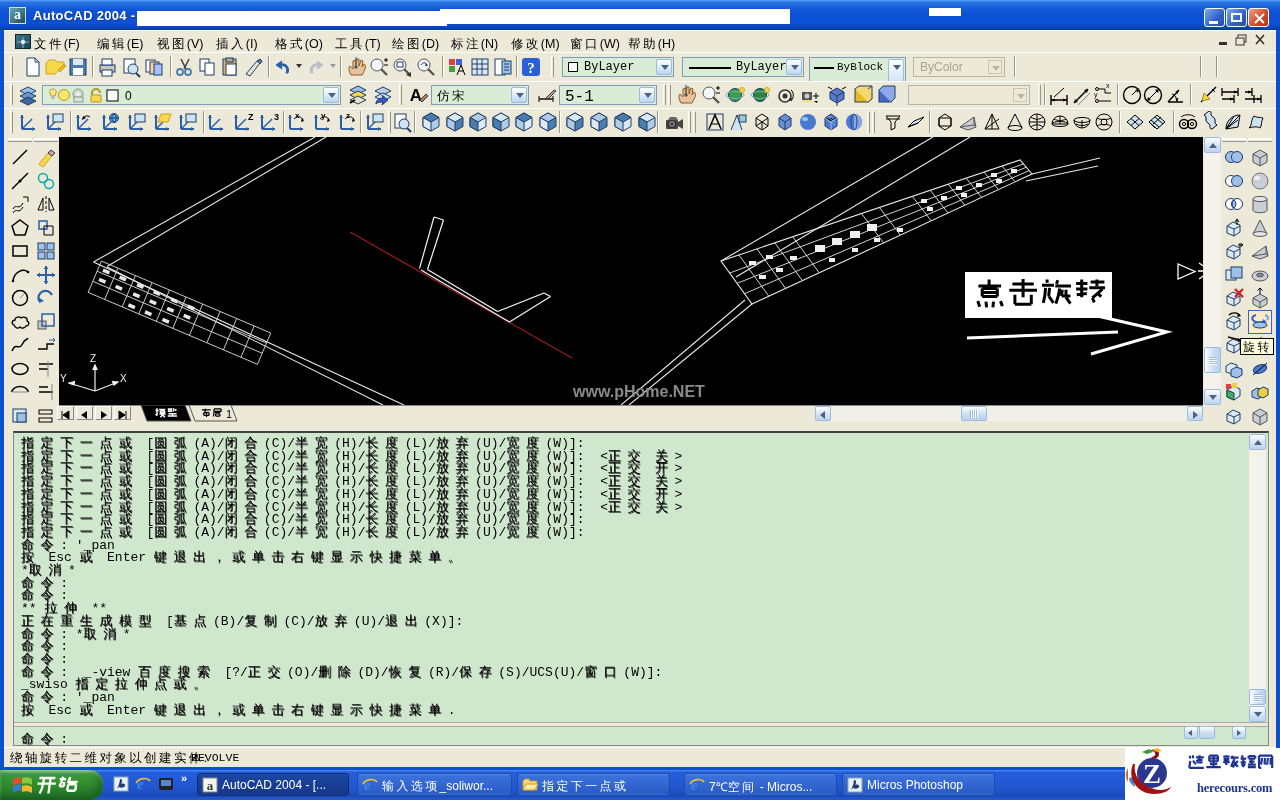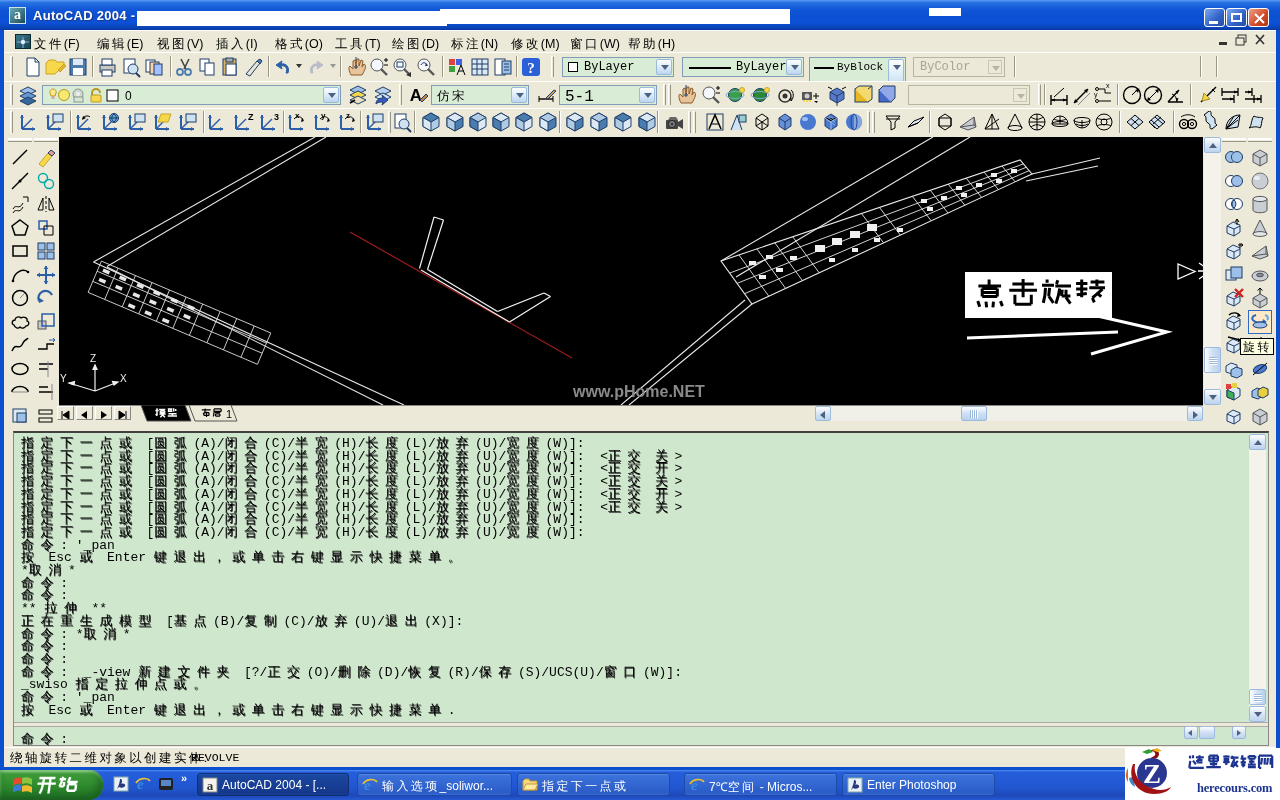--- a/index.html
+++ b/index.html
@@ -172,21 +172,21 @@
     <div class="ab" style="left:6px;top:9px;width:42px;height:1.5px;background:#000"></div>
     <div class="ab" style="left:53px;top:2px;font-family:'Liberation Mono',monospace;font-size:12px">ByLayer</div>
     <div class="cdrop"></div>
   </div>
 <div class="ab combo" style="left:809px;top:57px;width:97px;height:36px">
     <div class="ab" style="left:4px;top:9px;width:20px;height:1.5px;background:#000"></div>
     <div class="ab" style="left:27px;top:3px;font-family:'Liberation Mono',monospace;font-size:11px">ByBlock</div>
     <div class="cdrop"></div>
   </div>
 <div class="ab" style="left:913px;top:57px;width:92px;height:20px;background:#ece9d8;border:1px solid #b8b4a2">
-    <div class="ab" style="left:6px;top:2px;font-family:Liberation Mono, monospace;font-size:12px;color:#a8a490">ByColor</div>
+    <div class="ab" style="left:6px;top:2px;font-family:Liberation Sans, sans-serif;font-size:12px;color:#a8a490">ByColor</div>
     <div class="ab" style="right:2px;top:2px;width:14px;height:14px;background:#ece9d8;border:1px solid #cac6b4">
       <div class="ab" style="left:3px;top:5px;border-left:4px solid transparent;border-right:4px solid transparent;border-top:5px solid #b8b4a2"></div>
     </div>
   </div>
 <div class="ab sep" style="left:1014px;top:56px;height:21px"></div>
 <div class="ab sep" style="left:1200px;top:56px;height:21px"></div>
 <div class="ab sep" style="left:1216px;top:56px;height:21px"></div>
 <div class="ab tb" style="left:4px;top:81px;width:1272px;height:27px;border-top:1px solid #fff"></div>
 <div class="ab grip" style="left:10px;top:84px;height:21px"></div>
 <div class="ab" style="left:17px;top:84px;width:24px;height:24px"><svg width="22" height="22" viewBox="0 0 22 22">
@@ -989,21 +989,21 @@
 <div class="ab mono cmd" style="left:21px;top:535.6px;font-size:13px;color:#000;white-space:pre"><span class="cj">命令</span>: '_pan</div>
 <div class="ab mono cmd" style="left:21px;top:548.3px;font-size:13px;color:#000;white-space:pre"><span class="cj">按</span> Esc <span class="cj">或</span> Enter <span class="cj">键退出，或单击右键显示快捷菜单。</span></div>
 <div class="ab mono cmd" style="left:21px;top:561.0px;font-size:13px;color:#000;white-space:pre">*<span class="cj">取消</span>*</div>
 <div class="ab mono cmd" style="left:21px;top:573.7px;font-size:13px;color:#000;white-space:pre"><span class="cj">命令</span>:</div>
 <div class="ab mono cmd" style="left:21px;top:586.4px;font-size:13px;color:#000;white-space:pre"><span class="cj">命令</span>:</div>
 <div class="ab mono cmd" style="left:21px;top:599.1px;font-size:13px;color:#000;white-space:pre">** <span class="cj">拉伸</span> **</div>
 <div class="ab mono cmd" style="left:21px;top:611.8px;font-size:13px;color:#000;white-space:pre"><span class="cj">正在重生成模型</span> [<span class="cj">基点</span>(B)/<span class="cj">复制</span>(C)/<span class="cj">放弃</span>(U)/<span class="cj">退出</span>(X)]:</div>
 <div class="ab mono cmd" style="left:21px;top:624.5px;font-size:13px;color:#000;white-space:pre"><span class="cj">命令</span>: *<span class="cj">取消</span>*</div>
 <div class="ab mono cmd" style="left:21px;top:637.2px;font-size:13px;color:#000;white-space:pre"><span class="cj">命令</span>:</div>
 <div class="ab mono cmd" style="left:21px;top:649.9px;font-size:13px;color:#000;white-space:pre"><span class="cj">命令</span>:</div>
-<div class="ab mono cmd" style="left:21px;top:662.6px;font-size:13px;color:#000;white-space:pre"><span class="cj">命令</span>:  _-view <span class="cj">新建文件夹</span> [?/<span class="cj">正交</span>(O)/<span class="cj">删除</span>(D)/<span class="cj">恢复</span>(R)/<span class="cj">保存</span>(S)/UCS(U)/<span class="cj">窗口</span>(W)]:</div>
+<div class="ab mono cmd" style="left:21px;top:662.6px;font-size:13px;color:#000;white-space:pre"><span class="cj">命令</span>:  _-view <span class="cj">百度搜索</span> [?/<span class="cj">正交</span>(O)/<span class="cj">删除</span>(D)/<span class="cj">恢复</span>(R)/<span class="cj">保存</span>(S)/UCS(U)/<span class="cj">窗口</span>(W)]:</div>
 <div class="ab mono cmd" style="left:21px;top:675.3px;font-size:13px;color:#000;white-space:pre">_swiso <span class="cj">指定拉伸点或。</span></div>
 <div class="ab mono cmd" style="left:21px;top:688.0px;font-size:13px;color:#000;white-space:pre"><span class="cj">命令</span>: '_pan</div>
 <div class="ab mono cmd" style="left:21px;top:700.7px;font-size:13px;color:#000;white-space:pre"><span class="cj">按</span> Esc <span class="cj">或</span> Enter <span class="cj">键退出，或单击右键显示快捷菜单</span>.</div>
 <div class="ab mono cmd" style="left:21px;top:729.5px;font-size:13px;color:#000;white-space:pre"><span class="cj">命令</span>:</div>
 <div class="ab" style="left:1249px;top:434px;width:17px;height:288px;background:#f4f2ea">
 <div class="ab" style="left:0;top:0;width:17px;height:16px;background:linear-gradient(180deg,#fdfdfd,#d8e6f4 50%,#bcd4ef);border:1px solid #9cbadc;border-radius:2px">
       <div class="ab" style="left:4px;top:5px;border-left:4px solid transparent;border-right:4px solid transparent;border-bottom:5px solid #4d6185"></div>
     </div>
 <div class="ab" style="left:0;bottom:0;width:17px;height:16px;background:linear-gradient(180deg,#fdfdfd,#d8e6f4 50%,#bcd4ef);border:1px solid #9cbadc;border-radius:2px">
       <div class="ab" style="left:4px;top:5px;border-left:4px solid transparent;border-right:4px solid transparent;border-top:5px solid #4d6185"></div>
@@ -1079,21 +1079,21 @@
         <text x="2" y="13" font-size="15" font-weight="bold" font-style="italic" fill="#3a8ae0" font-family="Liberation Serif">e</text>
         <path d="M1 7C4 2 12 1 15 5" stroke="#e8c030" fill="none" stroke-width="1.7"></path>
       </svg></div>
     <div class="ab" style="left:24px;top:4px;white-space:nowrap">7℃<span class="cj2">空间</span> - Micros...</div>
   </div>
 <div class="ab" style="left:842px;top:773px;width:153px;height:23px;border-radius:3px;background:linear-gradient(180deg,#5890e8,#3b71da 8%,#2b5cc8 88%,#3668d0);border:1px solid #1e4ba8;color:#fff;font-size:12px;overflow:hidden">
     <div class="ab" style="left:4px;top:3px;width:16px;height:16px"><svg width="16" height="16">
         <rect x="1" y="1" width="14" height="14" fill="#e8f0f8" stroke="#8aa"></rect>
         <path d="M4 13C6 9 7 5 7 3c2 0 3 2 1 5 2-1 5 0 4 2s-4 2-6 1c-1 1-1 1-2 2z" fill="#283878"></path>
       </svg></div>
-    <div class="ab" style="left:24px;top:4px;white-space:nowrap">Enter Photoshop</div>
+    <div class="ab" style="left:24px;top:4px;white-space:nowrap">Micros Photoshop</div>
   </div>
 <div class="ab" style="left:1125px;top:748px;width:155px;height:52px;background:#fff;z-index:40"></div>
 <svg class="ab" style="left:1125px;top:748px;z-index:41" width="155" height="52" viewBox="0 0 155 52">
 <path d="M3 20a12 12 0 000 14z" fill="#d86a20"></path>
 <path d="M4 30a11 11 0 006 9l-2-10z" fill="#3a8ad0"></path>
 <path d="M25 3c5-3 9-1 9 3 0 3-3 5-6 5l-2-2c3 0 5-2 4-4-1-2-3-2-5-2z" fill="#8b0f10"></path>
 <circle cx="27" cy="25" r="15" fill="#2b3690"></circle>
 <text x="27" y="35" font-size="27" font-weight="bold" fill="#fff" text-anchor="middle" font-family="Liberation Serif">Z</text>
 <path d="M8 16C2 30 12 46 29 46c9 0 15-3 17-7-5 3-11 4-17 2C15 37 8 27 10 16z" fill="#a11214"></path>
 <path d="M17 4l7-3 4 3-6 2z" fill="#2f9e36"></path>

